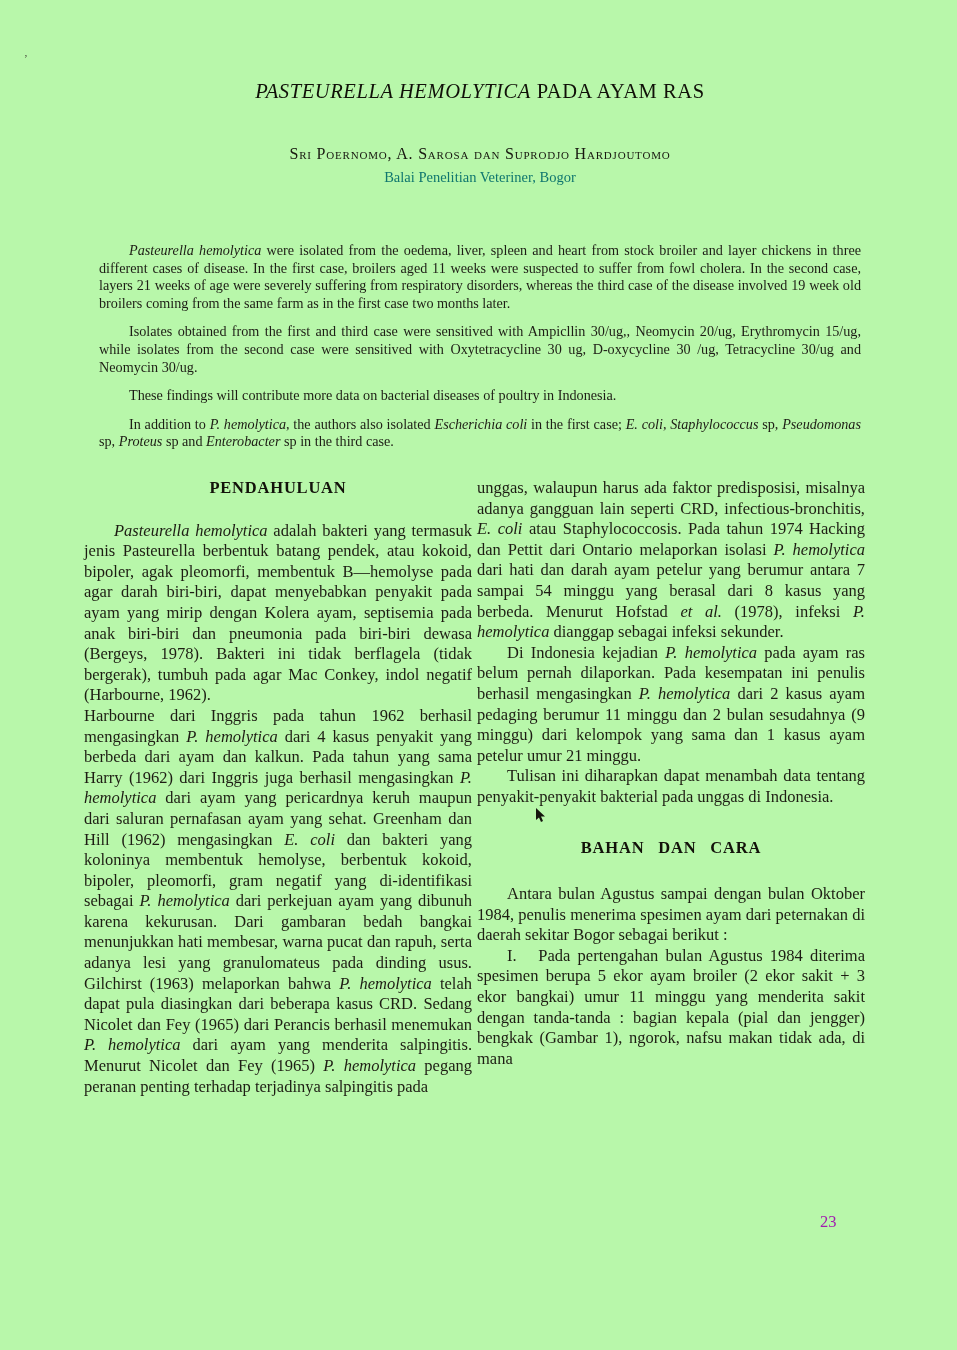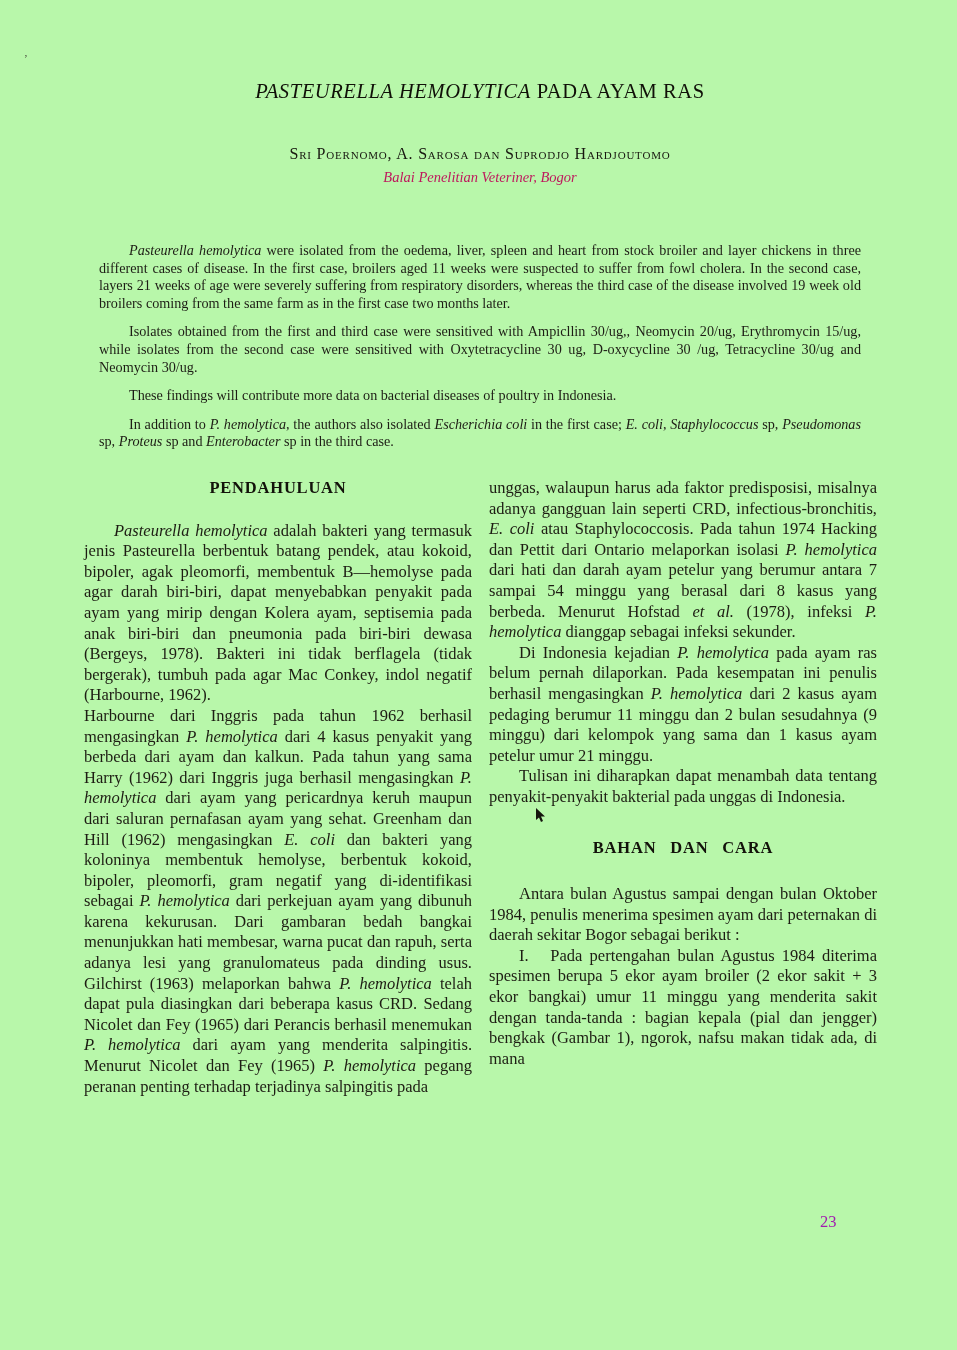--- a/index.html
+++ b/index.html
@@ -35,22 +35,21 @@
   .authors {
     margin-top: 42px;
     font-size: 16px;
     font-variant: small-caps;
     letter-spacing: 0.8px;
     color: #17170f;
   }
   .affiliation {
     margin-top: 6px;
     font-size: 14.5px;
-    font-style: italic;
-    color: #be185d;
+    color: #0f766e;
   }
   .abstract-heading {
     margin-top: 17px;
     font-size: 14.5px;
     letter-spacing: 1.6px;
     color: #14140c;
   }
   .abstract {
     position: absolute;
     left: 88px; top: 231px;
@@ -62,21 +61,21 @@
   }
   .abstract p {
     margin: 11px;
     text-indent: 30px;
   }
   .columns {
     position: absolute;
     left: 84px; top: 478px;
     width: 794px;
     display: flex;
-    gap: 17px;
+    gap: 5px;
   }
   .col {
     width: 388px;
     font-size: 16.5px;
     line-height: 20.6px;
     text-align: justify;
     color: #1d1d13;
   }
   .section-heading {
     text-align: center;

